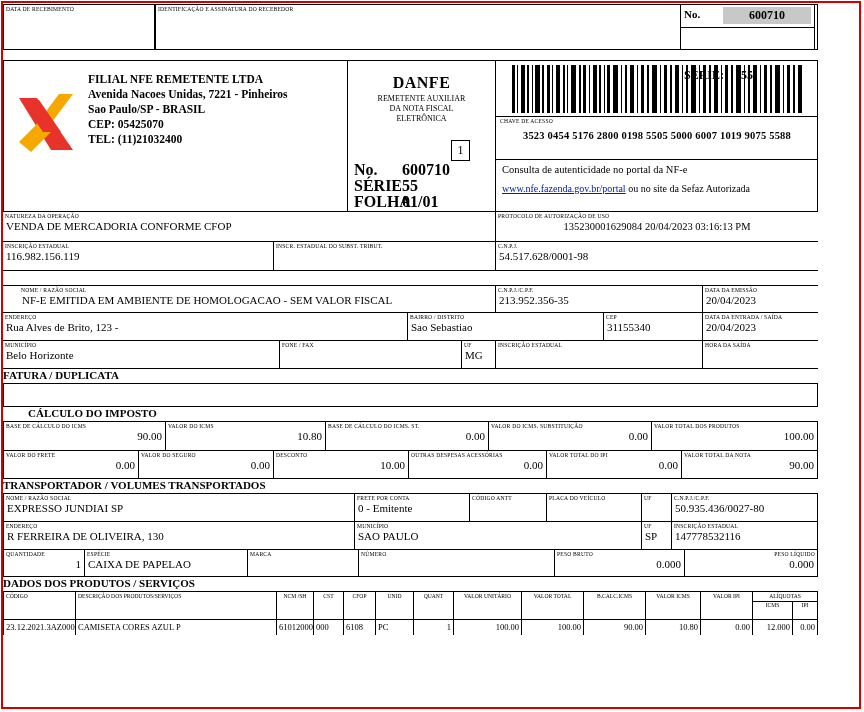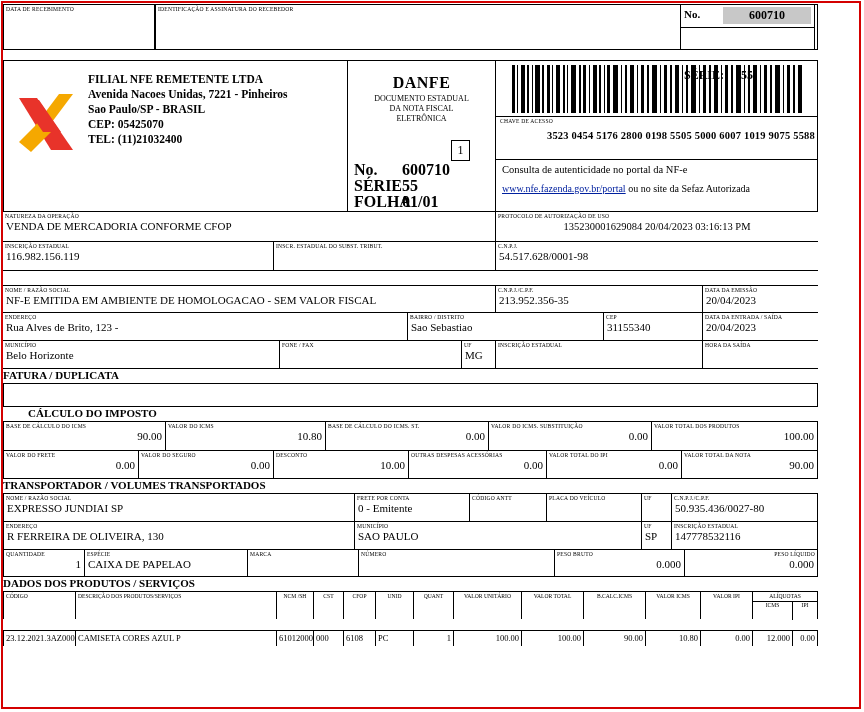--- a/index.html
+++ b/index.html
@@ -53,40 +53,40 @@
   #danfe-ent{margin-top:8px;font-size:9px;line-height:12px;padding-left:4px;}
   #danfe-box{position:absolute;left:103px;top:80px;width:17px;height:19px;border:1px solid #000;text-align:center;font-size:12px;line-height:19px;}
   #danfe-nums{position:absolute;left:6px;top:102px;font-size:16px;font-weight:bold;line-height:16px;}
   #danfe-nums span.k{display:inline-block;width:48px;}
 
   
   #right-top{left:493px;top:0;width:322px;height:152px;border-bottom:1px solid #000;}
   #barcode{position:absolute;left:14px;top:5px;width:296px;height:48px;}
   #chave{position:absolute;left:0;top:56px;width:322px;height:42px;border-top:1px solid #000;border-bottom:1px solid #000;}
   #chave .lbl{padding-left:4px;}
-  #chave .val{font-size:10.5px;font-weight:bold;text-align:right;margin-top:4px;letter-spacing:.2px;}
+  #chave .val{font-size:10.5px;font-weight:bold;text-align:center;margin-top:4px;letter-spacing:.2px;}
   #consulta{position:absolute;left:0;top:98px;width:322px;height:54px;}
   #consulta .t1{font-size:10.5px;padding:6px 6px 0 6px;}
   #consulta .t2{font-size:10px;padding:8px 6px 0 6px;}
   #consulta .t2 a{color:#00209f;text-decoration:underline;}
 
   
   #nat{left:0;top:152px;width:493px;height:30px;border-right:1px solid #000;border-bottom:1px solid #000;}
   #prot{left:493px;top:152px;width:322px;height:30px;border-bottom:1px solid #000;}
   #prot .val{text-align:center;font-size:10.5px;}
 
   
   #ie{left:0;top:182px;width:271px;height:29px;border-right:1px solid #000;border-bottom:1px solid #000;}
   #iest{left:271px;top:182px;width:222px;height:29px;border-right:1px solid #000;border-bottom:1px solid #000;}
   #cnpj{left:493px;top:182px;width:322px;height:29px;border-bottom:1px solid #000;}
 
   
   #dest-title{left:0;top:211px;width:815px;height:14px;}
   #dest-title .sect-title{padding-left:2px;}
-  #d-nome{left:0;top:225px;width:493px;height:28px;border-right:1px solid #000;border-bottom:1px solid #000;border-top:1px solid #000;}
+  #d-nome{left:0;top:225px;width:493px;height:28px;border-right:1px solid #000;border-bottom:1px solid #000;border-top:1px solid #000;padding-left:16px;}
   #d-cpf{left:493px;top:225px;width:207px;height:28px;border-right:1px solid #000;border-bottom:1px solid #000;border-top:1px solid #000;}
   #d-emis{left:700px;top:225px;width:115px;height:28px;border-bottom:1px solid #000;border-top:1px solid #000;}
   #d-end{left:0;top:253px;width:405px;height:28px;border-right:1px solid #000;border-bottom:1px solid #000;}
   #d-bairro{left:405px;top:253px;width:196px;height:28px;border-right:1px solid #000;border-bottom:1px solid #000;}
   #d-cep{left:601px;top:253px;width:99px;height:28px;border-right:1px solid #000;border-bottom:1px solid #000;}
   #d-entr{left:700px;top:253px;width:115px;height:28px;border-bottom:1px solid #000;}
   #d-mun{left:0;top:281px;width:277px;height:28px;border-right:1px solid #000;border-bottom:1px solid #000;}
   #d-fone{left:277px;top:281px;width:182px;height:28px;border-right:1px solid #000;border-bottom:1px solid #000;}
   #d-uf{left:459px;top:281px;width:34px;height:28px;border-right:1px solid #000;border-bottom:1px solid #000;}
   #d-ie{left:493px;top:281px;width:207px;height:28px;border-right:1px solid #000;border-bottom:1px solid #000;}
@@ -105,21 +105,21 @@
 
   
   #tr-title{left:0;top:419px;width:815px;height:14px;}
   #t-r1{left:0;top:433px;width:815px;height:28px;border:1px solid #000;border-bottom:none;}
   #t-r2{left:0;top:461px;width:815px;height:28px;border:1px solid #000;border-bottom:none;}
   #t-r3{left:0;top:489px;width:815px;height:28px;border:1px solid #000;}
 
   
   #p-title{left:0;top:517px;width:815px;height:14px;}
   #p-head{left:0;top:531px;width:815px;height:28px;border:1px solid #000;border-bottom:none;}
-  #p-row{left:0;top:559px;width:815px;height:16px;border:1px solid #000;border-bottom:none;margin-top:11px;}
+  #p-row{left:0;top:559px;width:815px;height:16px;border:1px solid #000;border-bottom:none;}
   .ph{position:absolute;top:0;height:100%;border-right:1px solid #000;box-sizing:border-box;font-size:5.6px;text-transform:uppercase;line-height:7px;padding:1px 2px;text-align:center;}
   .pc{position:absolute;top:0;height:100%;border-right:1px solid #000;box-sizing:border-box;font-size:8.5px;line-height:14px;padding:0 2px;}
   .aliq-top{position:absolute;left:0;top:0;width:100%;height:9px;border-bottom:1px solid #000;font-size:5.6px;text-align:center;line-height:9px;}
   .aliq-b{position:absolute;top:9px;height:19px;font-size:5.6px;text-align:center;line-height:8px;box-sizing:border-box;}
 </style>
 </head>
 <body>
 
 <div class="page">
 
@@ -159,21 +159,21 @@
         <div>Avenida Nacoes Unidas, 7221  - Pinheiros</div>
         <div>Sao Paulo/SP - BRASIL</div>
         <div>CEP: 05425070</div>
         <div>TEL: (11)21032400</div>
       </div>
     </div>
 
     <div class="blk" id="danfe">
       <div id="danfe-title">DANFE</div>
       <div id="danfe-sub">
-        <div>DOCUMENTO ESTADUAL</div>
+        <div>REMETENTE AUXILIAR</div>
         <div>DA NOTA FISCAL</div>
         <div>ELETRÔNICA</div>
       </div>
       <div id="danfe-box">1</div>
       <div id="danfe-nums">
         <div><span class="k">No.</span><span>600710</span></div>
         <div><span class="k">SÉRIE</span><span>55</span></div>
         <div><span class="k">FOLHA</span><span>01/01</span></div>
       </div>
     </div>

